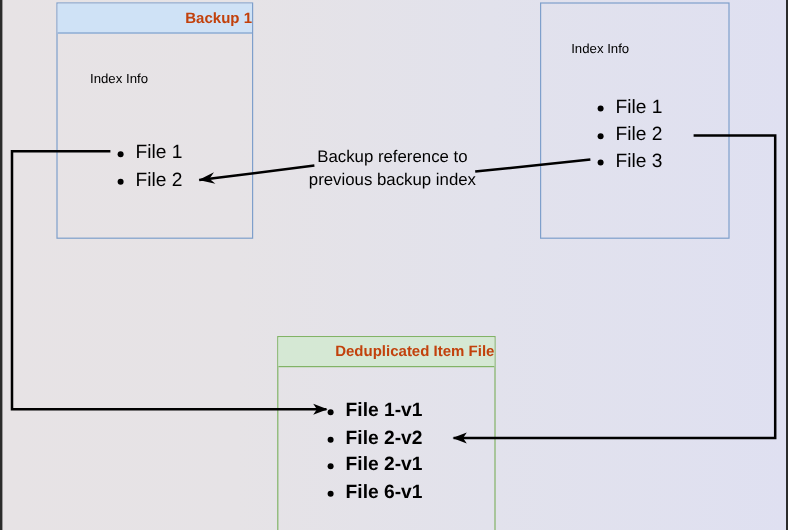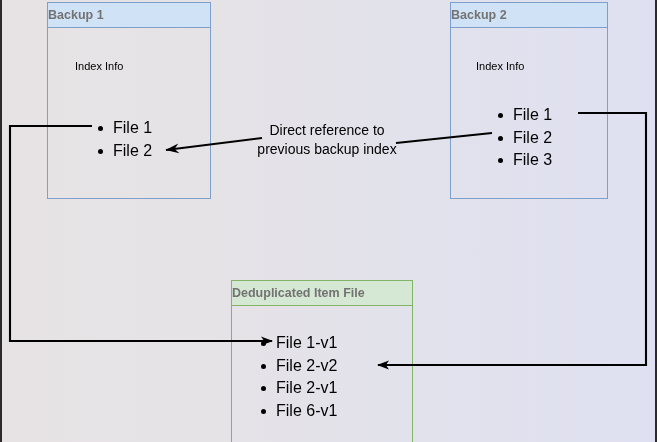--- a/index.html
+++ b/index.html
@@ -36,24 +36,24 @@
     position: absolute;
     box-sizing: border-box;
     border-width: 1px;
     border-style: solid;
     background: transparent;
   }
   .node .node-header {
     box-sizing: border-box;
     height: 25px;
     line-height: 24px;
-    text-align: left;
+    text-align: right;
     font-size: 12.5px;
     font-weight: bold;
-    color: #737373;
+    color: #c2410c;
     border-bottom-width: 1px;
     border-bottom-style: solid;
   }
   .node .node-body {
     position: relative;
     box-sizing: border-box;
     height: calc(100% - 25px);
   }
 
   
@@ -133,45 +133,44 @@
     <div class="node-body">
       <div class="index-label" style="left:27px; top:32px;">Index Info</div>
       <ul class="bullet-list" style="left:47px; top:89px;">
         <li>File 1</li>
         <li>File 2</li>
       </ul>
     </div>
   </div>
 
   <div class="node blue" style="left:450px; top:2px; width:158px; height:197px;">
-    <div class="node-header">Backup 2</div>
     <div class="node-body">
       <div class="index-label" style="left:25px; top:32px;">Index Info</div>
       <ul class="bullet-list" style="left:44px; top:76px;">
         <li>File 1</li>
         <li>File 2</li>
         <li>File 3</li>
       </ul>
     </div>
   </div>
 
   <div class="node green" style="left:231px; top:280px; width:182px; height:164px;">
     <div class="node-header">Deduplicated Item File</div>
     <div class="node-body">
-      <ul class="bullet-list" style="left:26px; top:26px;">
+      <ul class="bullet-list" style="left:38px; top:26px;font-weight:bold;">
         <li>File 1-v1</li>
         <li>File 2-v2</li>
         <li>File 2-v1</li>
         <li>File 6-v1</li>
       </ul>
     </div>
   </div>
 
   <div class="caption" style="left:237px; top:121px; width:180px;">
-    <div>Direct reference to</div>
+    <div>Backup reference to</div>
     <div>previous backup index</div>
   </div>
 
   <svg id="wires" viewBox="0 0 657 442">
     <defs>
       <marker id="arrow-filled" markerWidth="12" markerHeight="10" refX="11" refY="5" orient="auto" markerUnits="userSpaceOnUse">
         <path d="M0,0.4 L12,5 L0,9.6 L3.1,5 Z" fill="#000000"></path>
       </marker>
       <marker id="arrow-open" markerWidth="15" markerHeight="12" refX="14" refY="6" orient="auto" markerUnits="userSpaceOnUse">
         <path d="M14.5,6 L1,1.2 L5.4,6 L1,10.8 Z" fill="#000000"></path>

